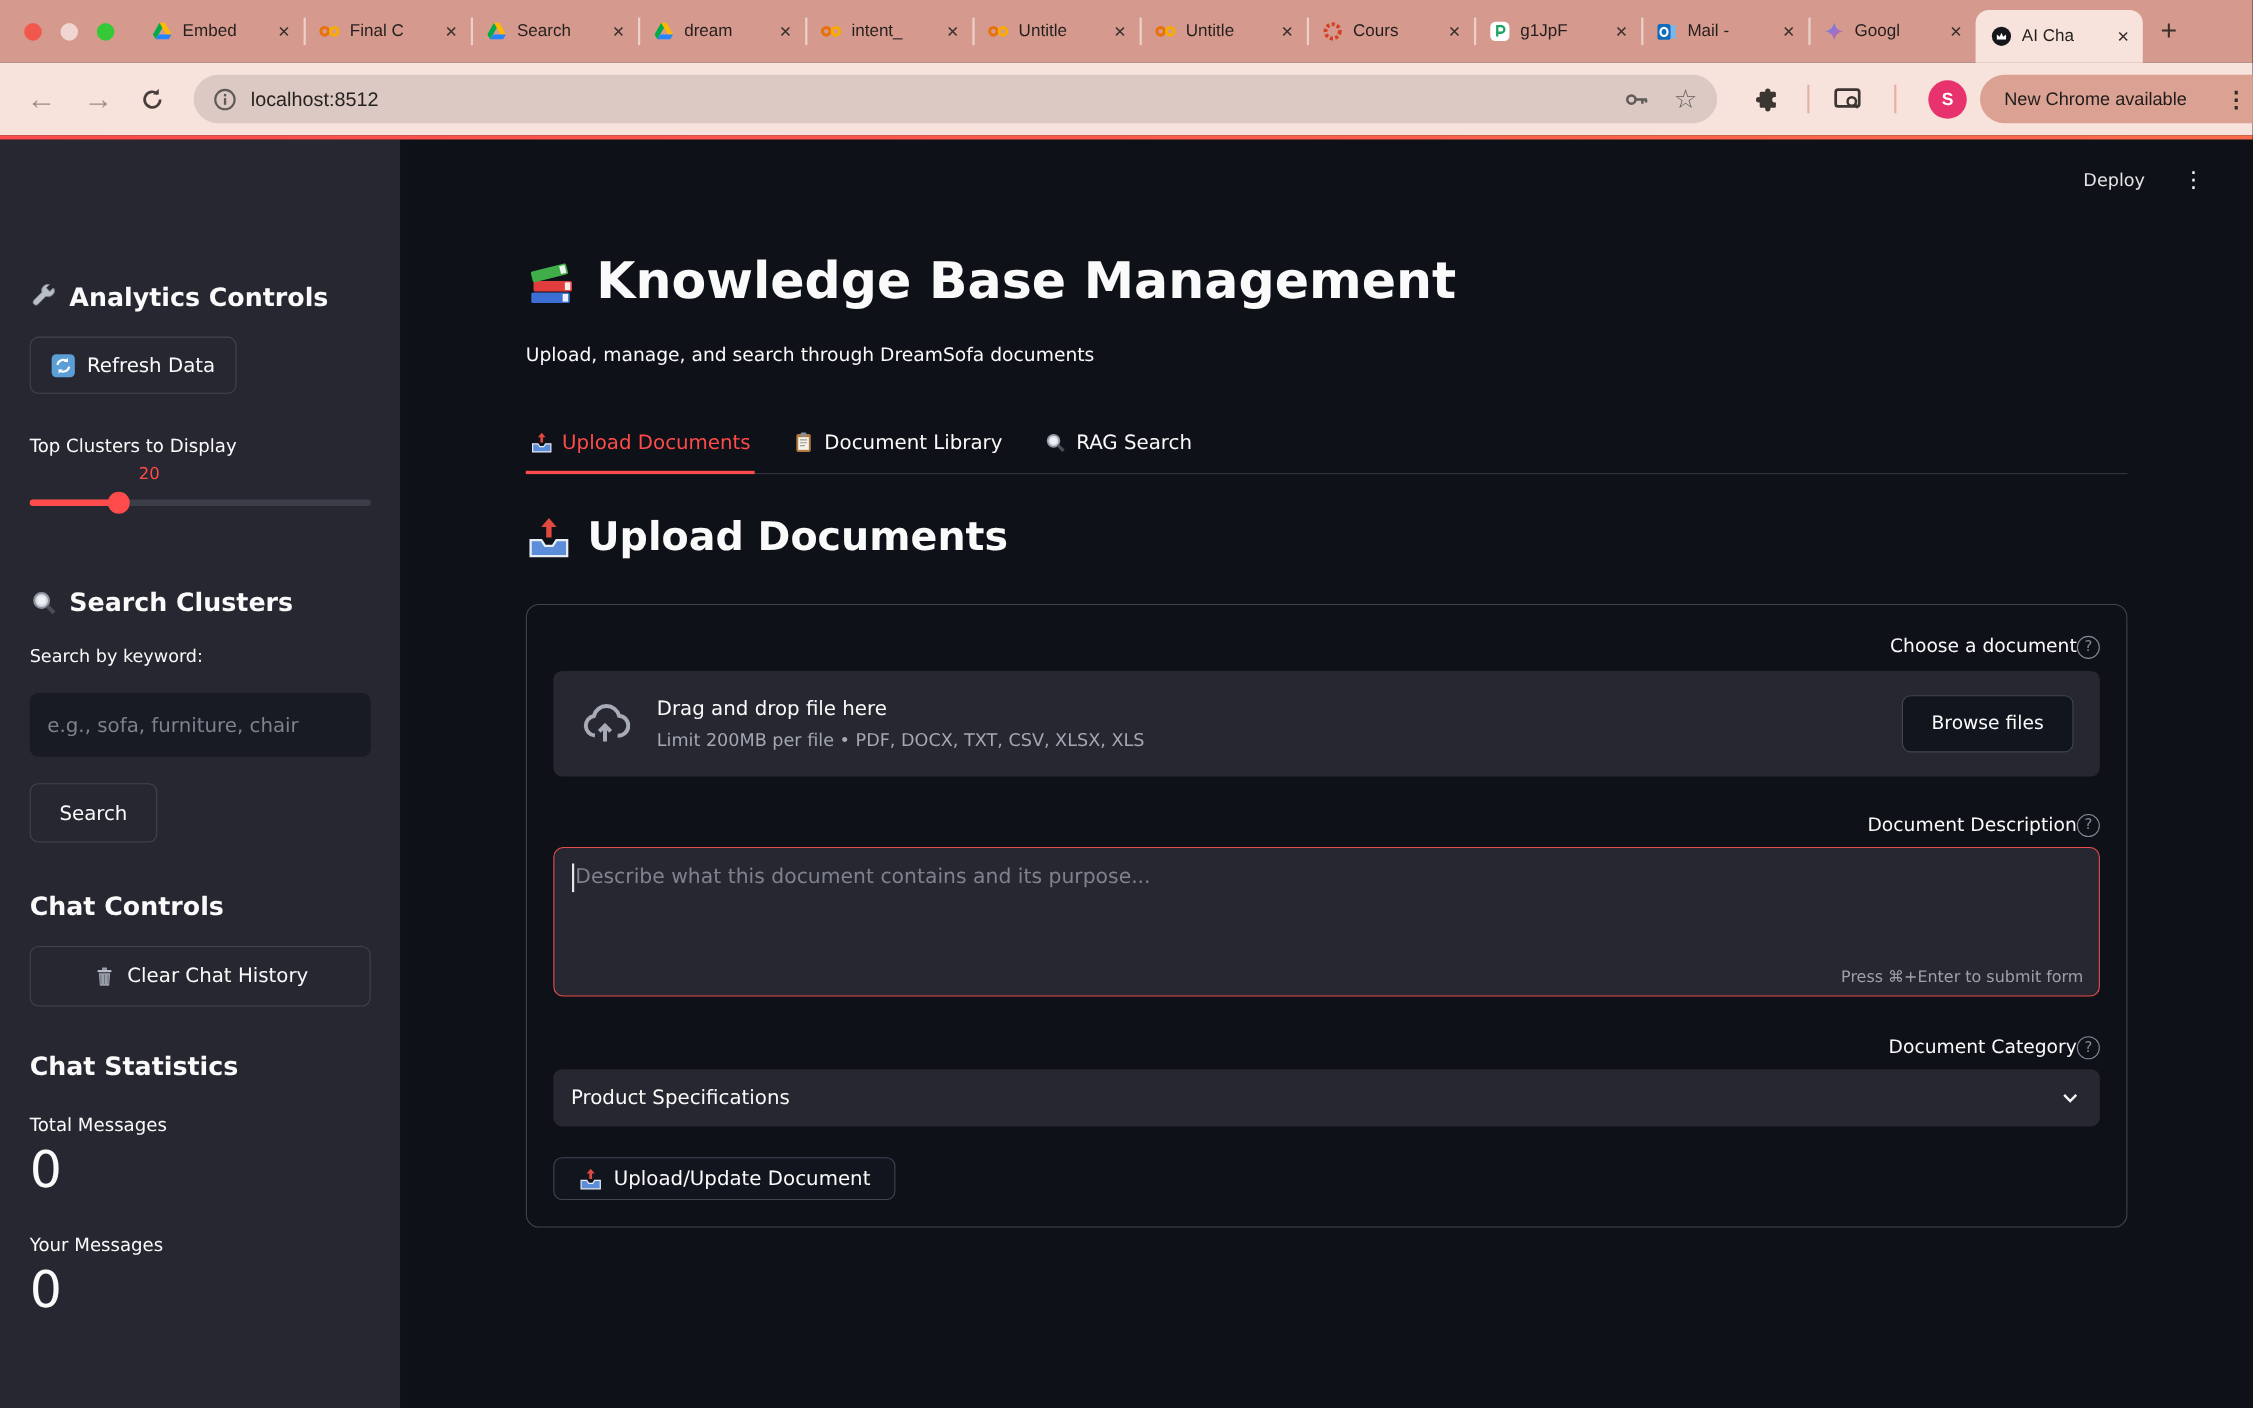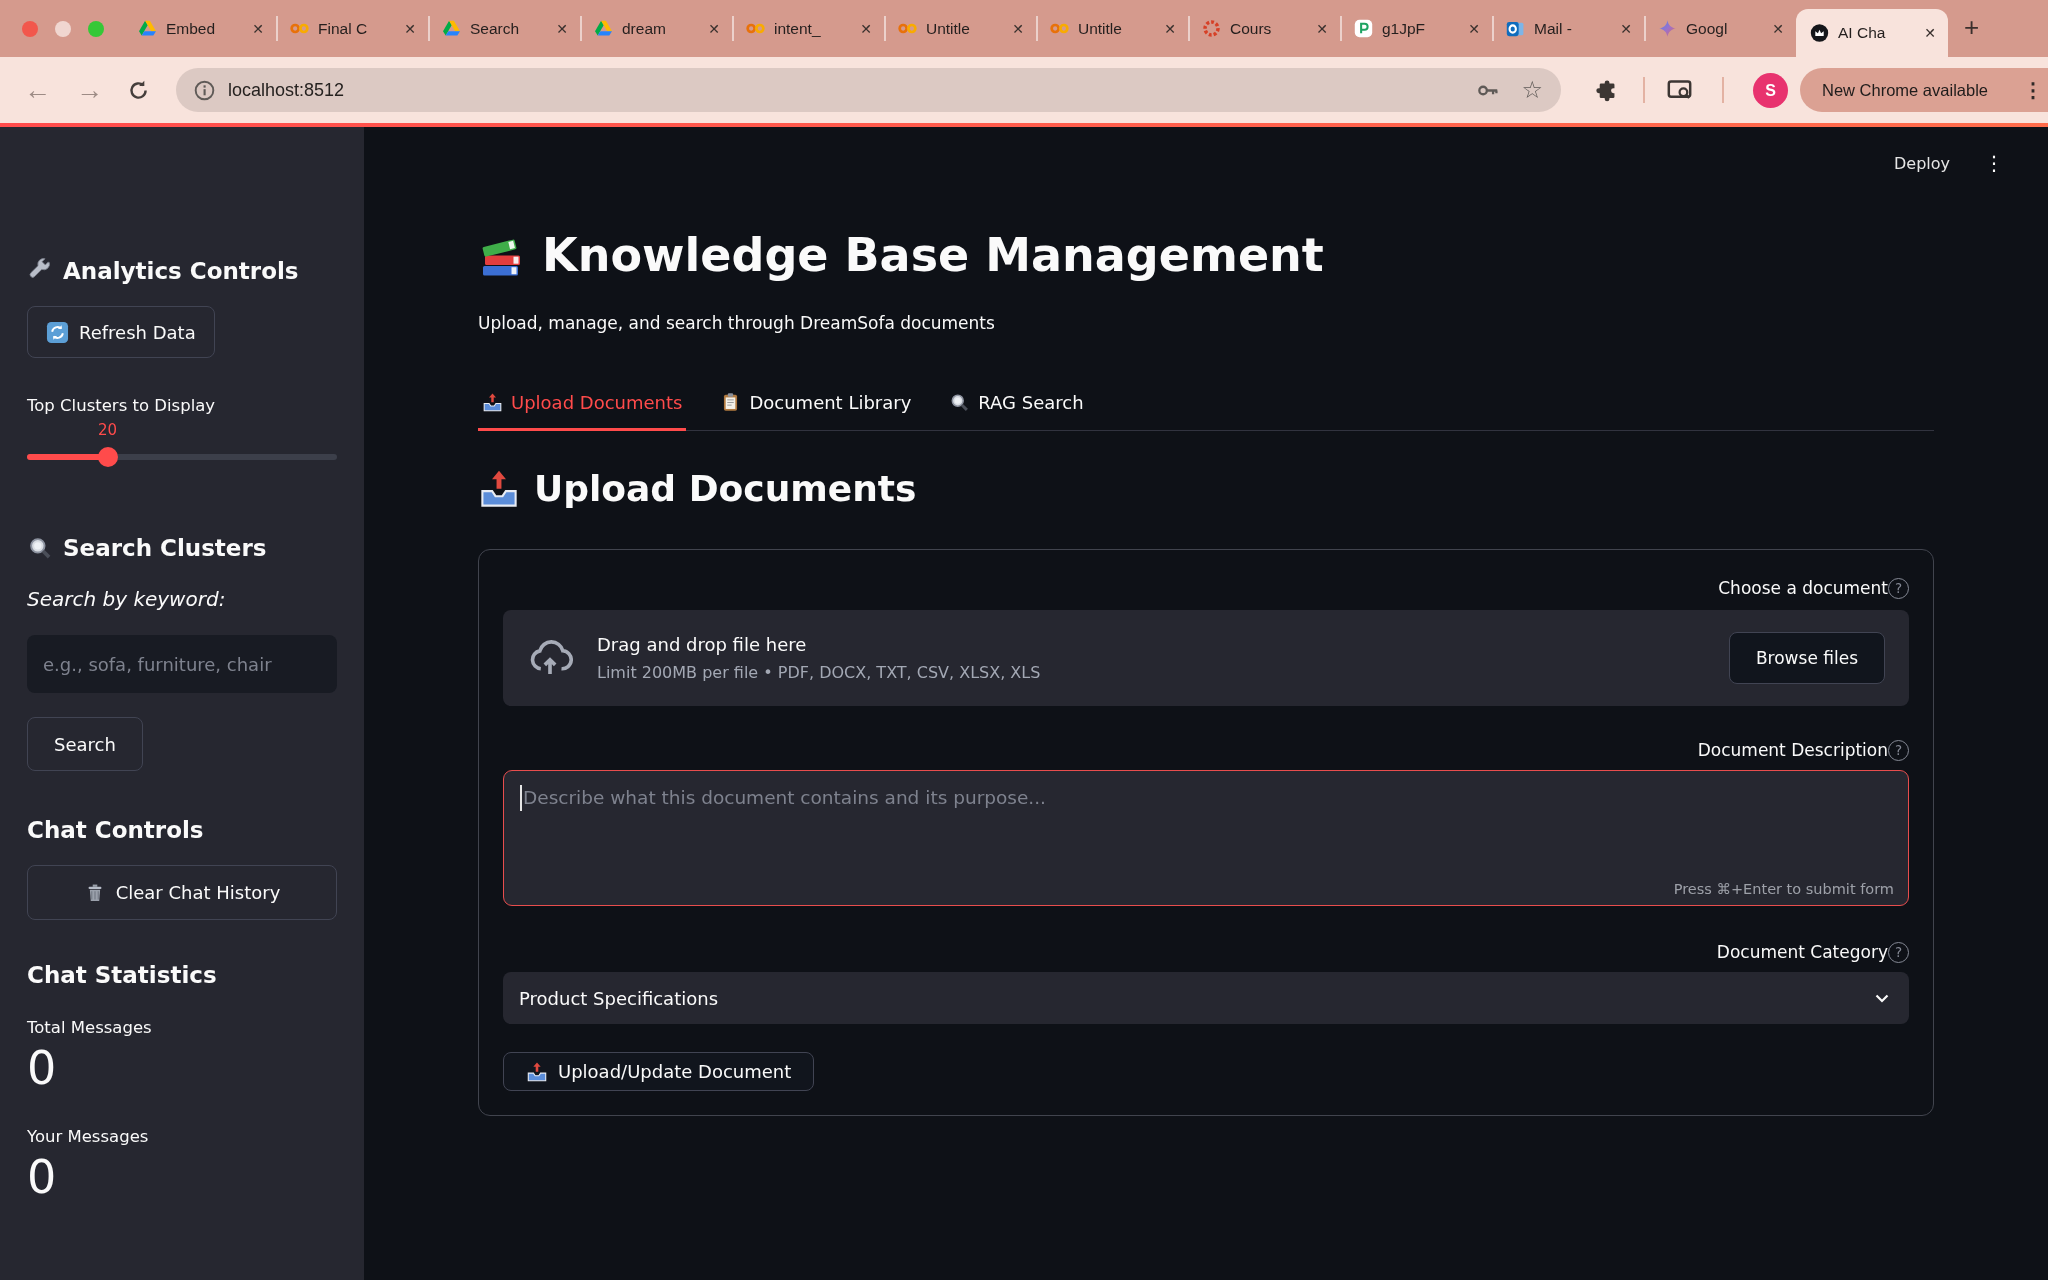--- a/index.html
+++ b/index.html
@@ -56,29 +56,29 @@
 
   
   .sb-h { display:flex; align-items:center; gap:10px; font-size:23px; font-weight:bold; }
   .btn { background:#262730; border:1px solid #414453; border-radius:8px; color:#fafafa;
     font-size:18px; display:inline-flex; align-items:center; justify-content:center;
     gap:10px; cursor:pointer; font-family:inherit; }
   .refresh-btn { margin-top:22px; height:52px; padding:0 18px; }
   .slider-label { margin-top:38px; font-size:16.5px; color:#fafafa; }
   .slider-wrap { position:relative; margin-top:6px; height:52px; }
   .slider-val { position:absolute; top:0; transform:translateX(-50%); color:#ff4b4b;
-    font-size:15px; }
+    font-size:15px;margin-left:28px; }
   .slider-track { position:absolute; top:33px; left:0; right:0; height:6px;
     border-radius:3px; background:#3c3f4a; }
   .slider-fill { position:absolute; top:33px; left:0; height:6px; border-radius:3px;
     background:#ff4b4b; }
   .slider-thumb { position:absolute; top:26px; width:20px; height:20px; border-radius:50%;
     background:#ff4b4b; transform:translateX(-50%); cursor:pointer; }
   .sb-h2 { margin-top:62px; }
-  .kw-label { margin-top:26px; font-size:20px;font-style:italic; }
+  .kw-label { margin-top:26px; font-size:16px; }
   .kw-input { margin-top:24px; width:100%; height:58px; background:#181b23; border:none;
     border-radius:8px; color:#fafafa; font-size:18px; padding:0 16px; font-family:inherit; }
   .kw-input::placeholder { color:#7e828e; }
   .search-btn { margin-top:24px; height:54px; padding:0 26px; }
   .sb-h3 { margin-top:46px; }
   .clear-btn { margin-top:22px; height:55px; width:100%; }
   .sb-h4 { margin-top:42px; }
   .metric-label { margin-top:30px; font-size:16.5px; }
   .metric-value { font-size:46px; font-weight:400; line-height:62px; }
 

